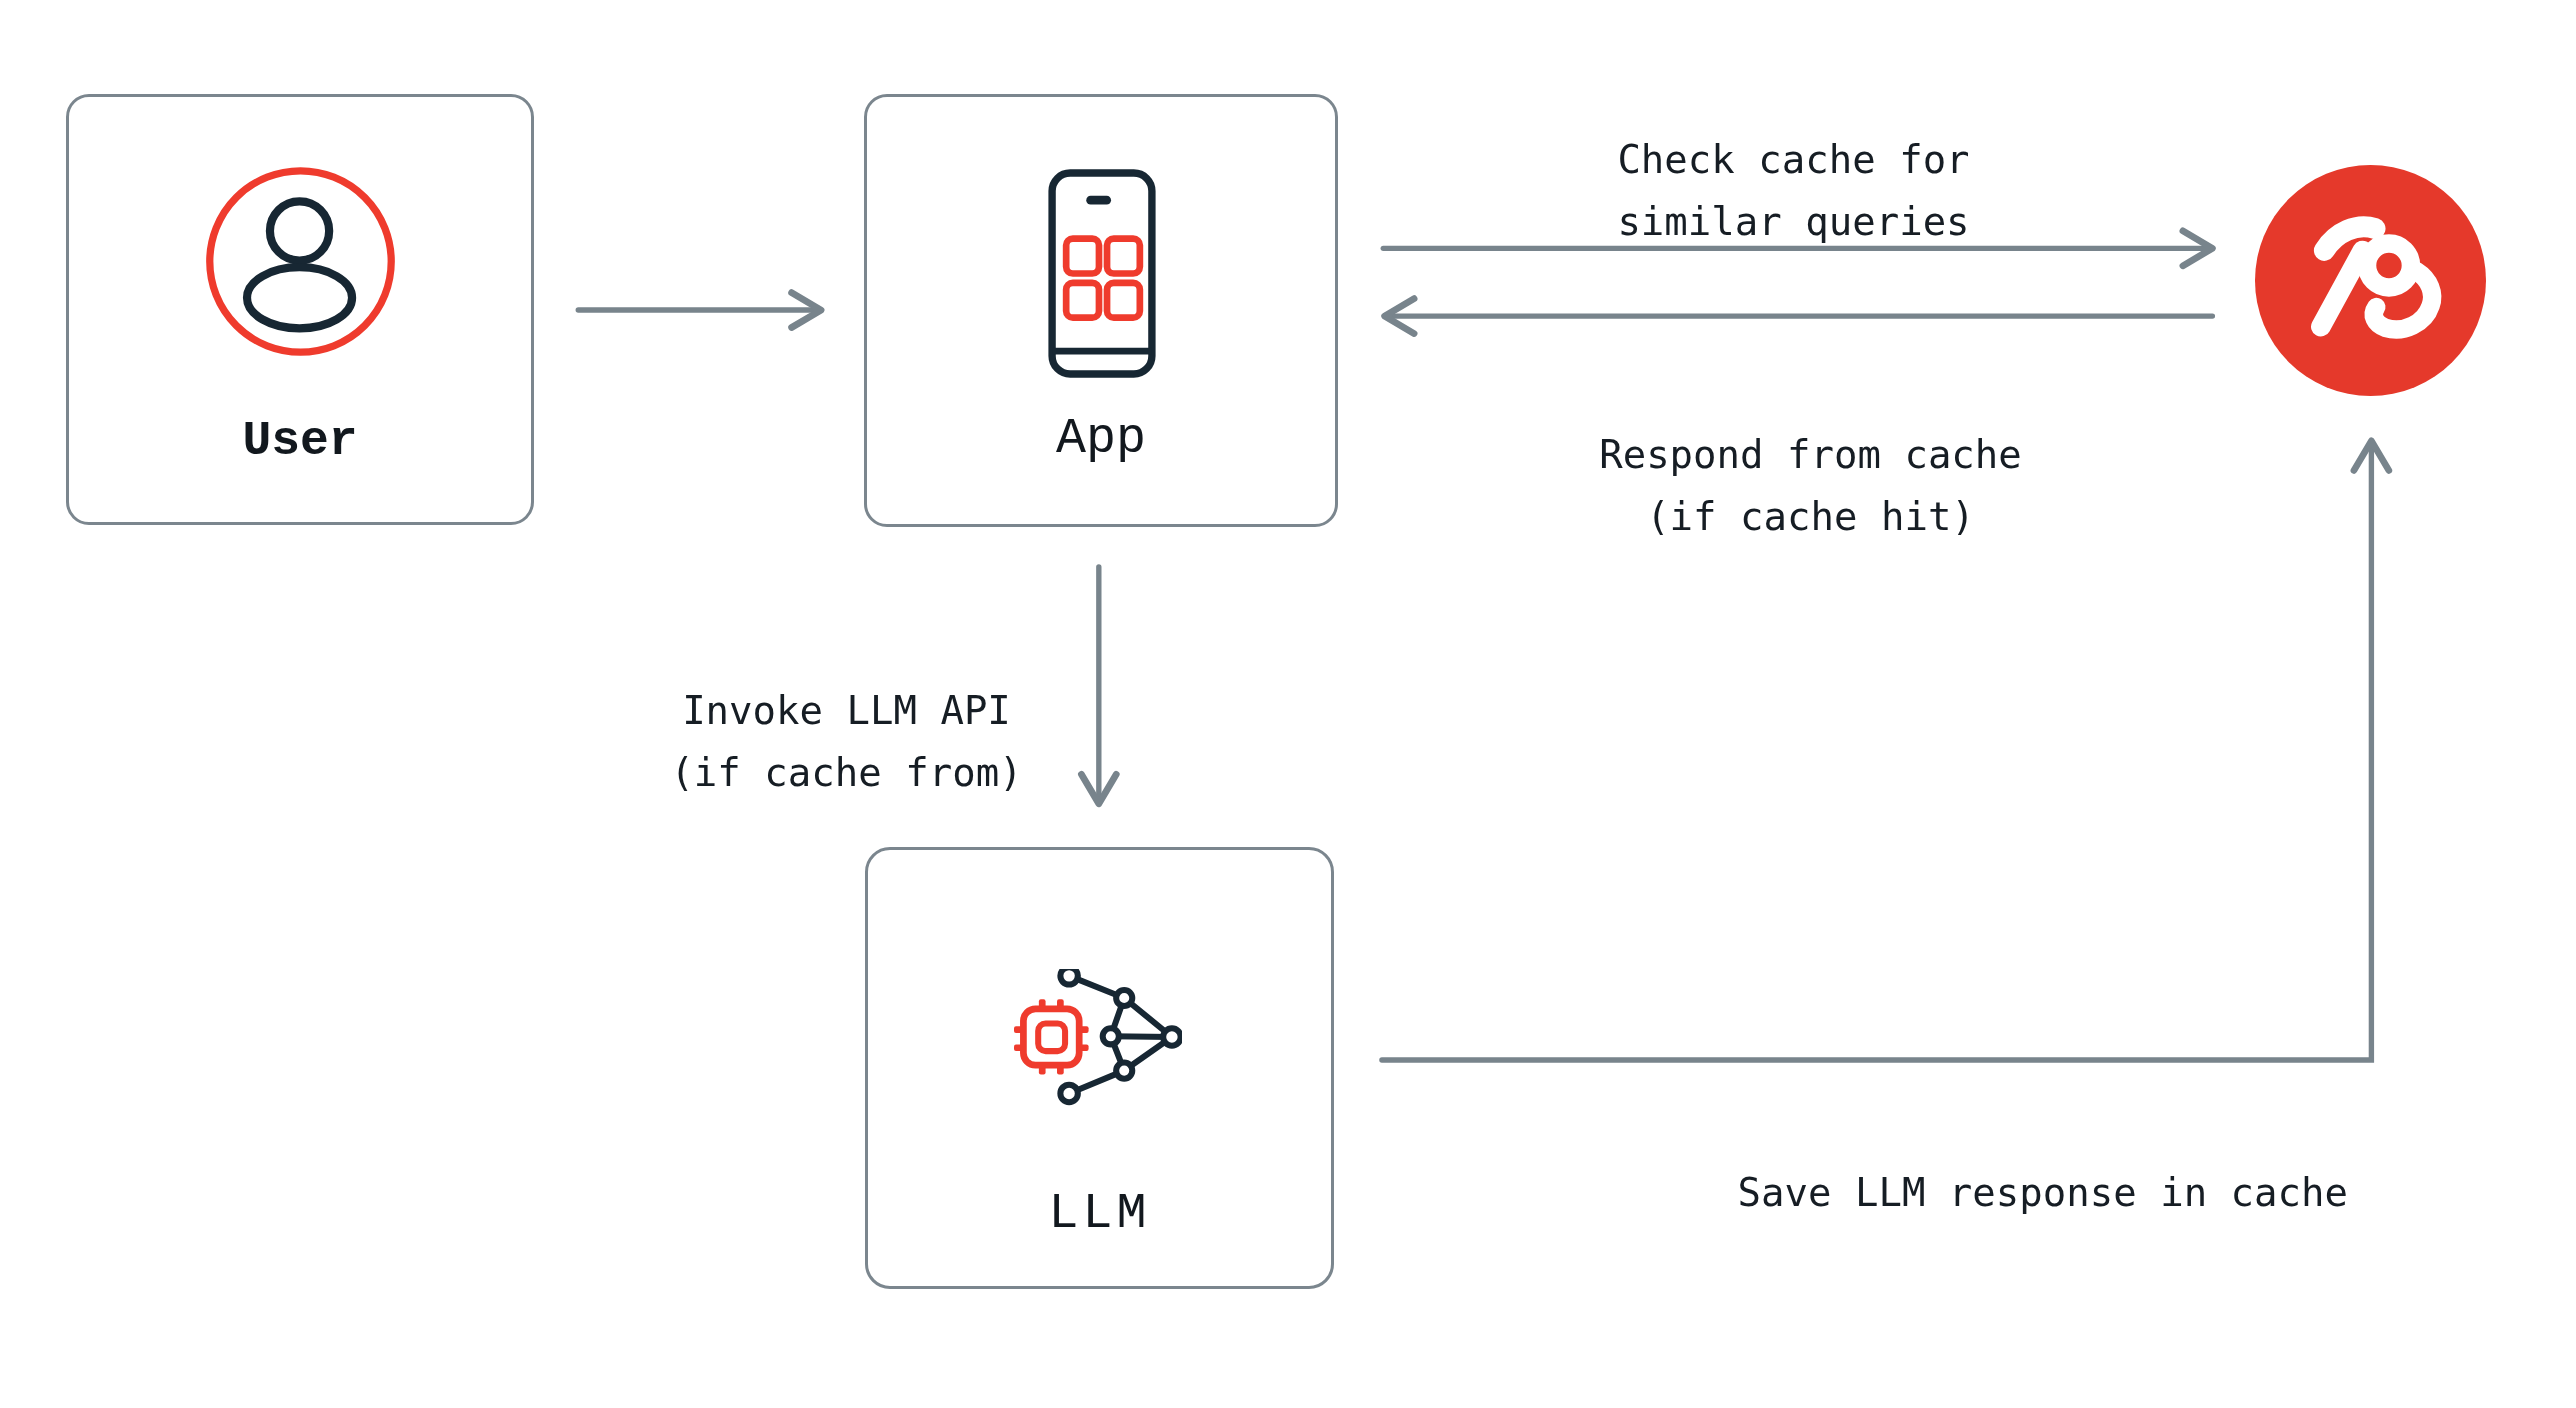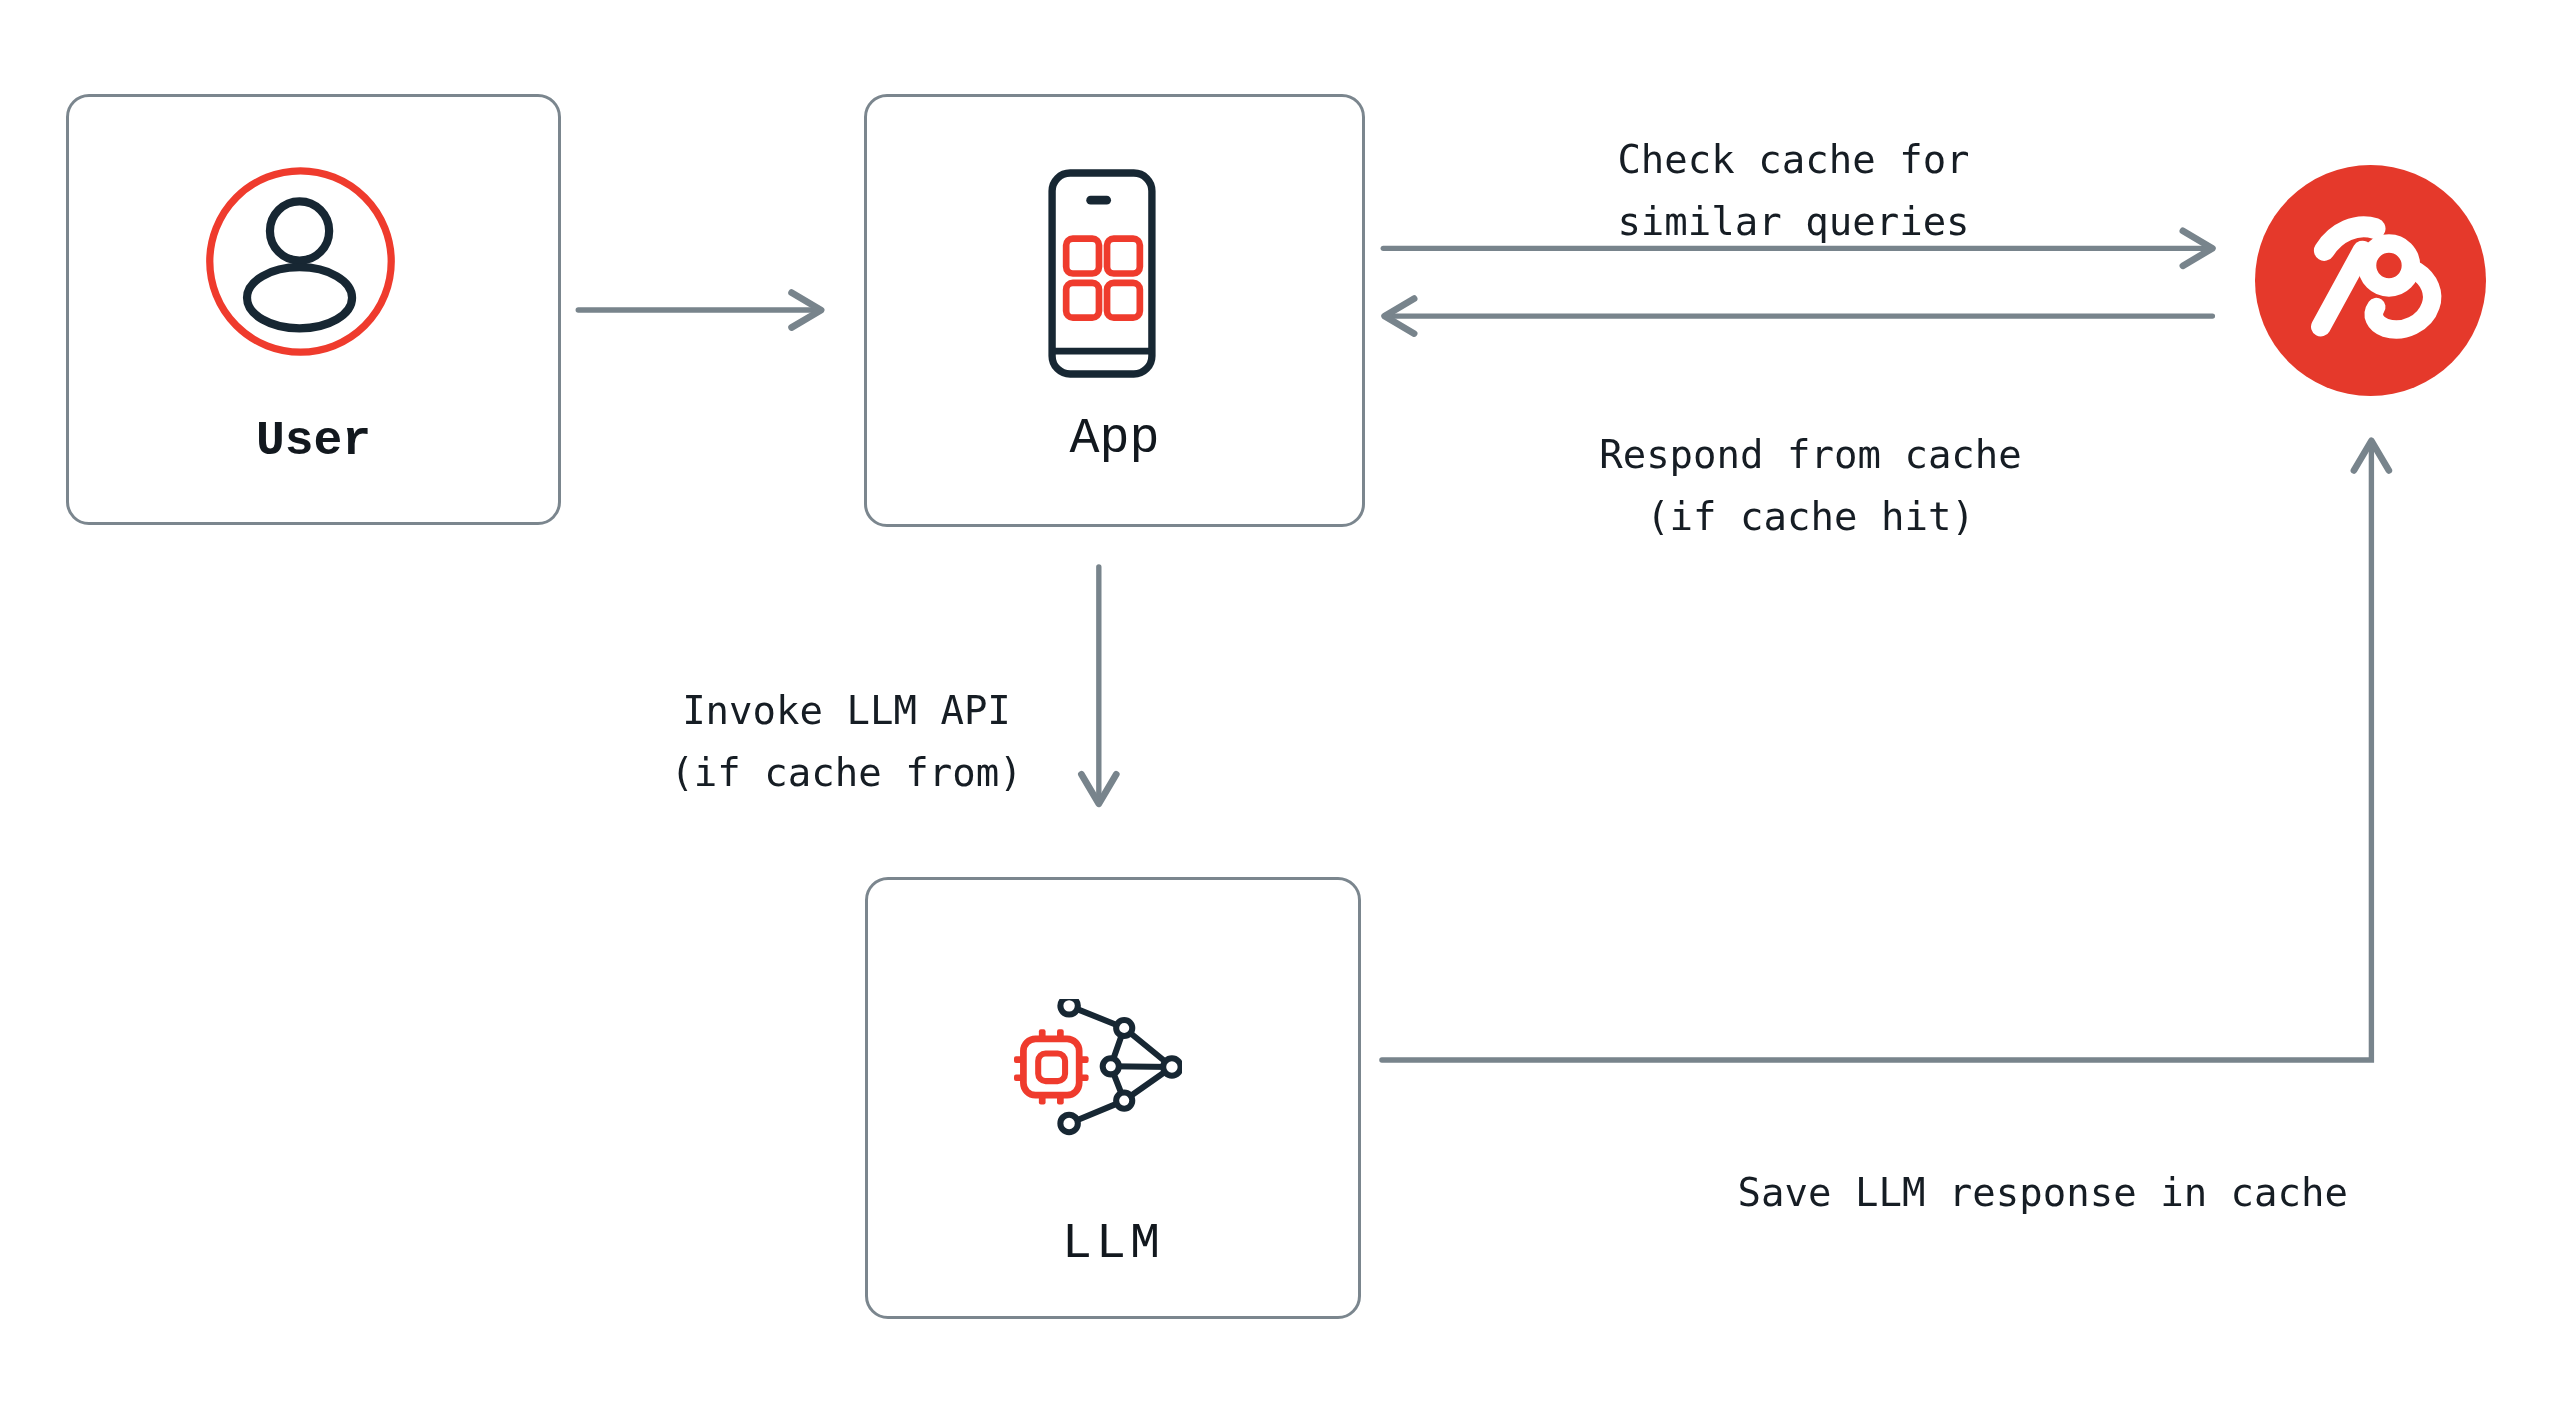--- a/index.html
+++ b/index.html
@@ -1,18 +1,18 @@
 <!DOCTYPE html>
 <html style="font-size:10.7px"><head>
 <meta charset="utf-8">
 <style>
   html,body{margin:0;padding:0;background:#ffffff;}
   body{width:2576px;height:1409px;position:relative;overflow:hidden;
        font-family:"DejaVu Sans Mono", monospace;}
-  .node-box{position:absolute;border:3.4px solid #7b868e;border-radius:23px;background:#ffffff;padding-left:27px;}
+  .node-box{position:absolute;border:3.4px solid #7b868e;border-radius:23px;background:#ffffff;}
   .node-label{position:absolute;left:0;right:0;text-align:center;color:#12181e;}
   .label-mono{font-family:"Liberation Mono","DejaVu Sans Mono",monospace;font-weight:700;font-size:48px;}
   .label-sans{font-family:Liberation Mono, monospace;font-weight:400;font-size:50px;}
   .node-icon{position:absolute;}
   .edge-label{position:absolute;text-align:center;color:#161d24;
       font-family:"DejaVu Sans Mono",monospace;font-size:39px;line-height:62px;
       white-space:pre-line;margin-top:44px;}
   #arrow-layer{position:absolute;left:0;top:0;}
   .edge-line{stroke:#78848c;stroke-width:8;fill:none;stroke-linecap:round;}
   .edge-head{stroke:#78848c;stroke-width:10;fill:none;stroke-linecap:round;stroke-linejoin:round;}
@@ -52,21 +52,21 @@
     <rect x="57" y="40" width="37" height="13" rx="6.5" fill="#172733"></rect>
     <rect x="27" y="104" width="49" height="52" rx="10" fill="none" stroke="#ef3b2d" stroke-width="10"></rect>
     <rect x="88" y="104" width="49" height="52" rx="10" fill="none" stroke="#ef3b2d" stroke-width="10"></rect>
     <rect x="27" y="170" width="49" height="52" rx="10" fill="none" stroke="#ef3b2d" stroke-width="10"></rect>
     <rect x="88" y="170" width="49" height="52" rx="10" fill="none" stroke="#ef3b2d" stroke-width="10"></rect>
     <line x1="7" y1="272" x2="154" y2="272" stroke="#172733" stroke-width="10"></line>
   </svg>
   <div class="node-label label-sans" style="top:313px;">App</div>
 </div>
 
-<div class="node-box" style="left:865px;top:877px;width:463px;height:436px;">
+<div class="node-box" style="left:865px;top:847px;width:463px;height:436px;border-radius:25px;">
   <svg class="node-icon" style="left:146px;top:119px;" width="168" height="138" viewBox="0 0 250 205">
 
     <g stroke="#172733" stroke-width="9" fill="none" stroke-linecap="round">
       <line x1="82" y1="10" x2="164" y2="43"></line>
       <line x1="164" y1="43" x2="144" y2="100"></line>
       <line x1="164" y1="43" x2="235" y2="101"></line>
       <line x1="144" y1="100" x2="235" y2="101"></line>
       <line x1="144" y1="100" x2="164" y2="151"></line>
       <line x1="235" y1="101" x2="164" y2="151"></line>
       <line x1="164" y1="151" x2="82" y2="185"></line>

